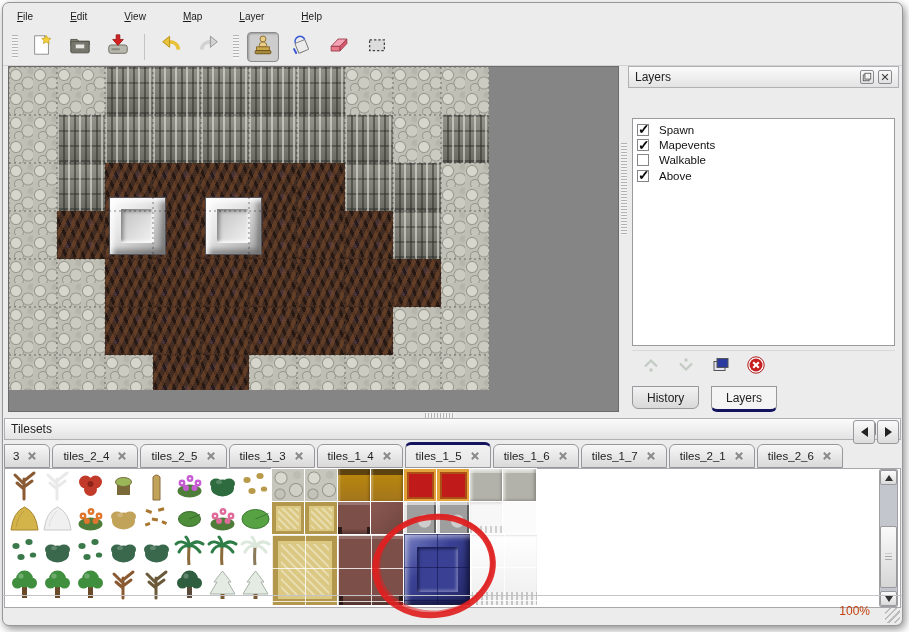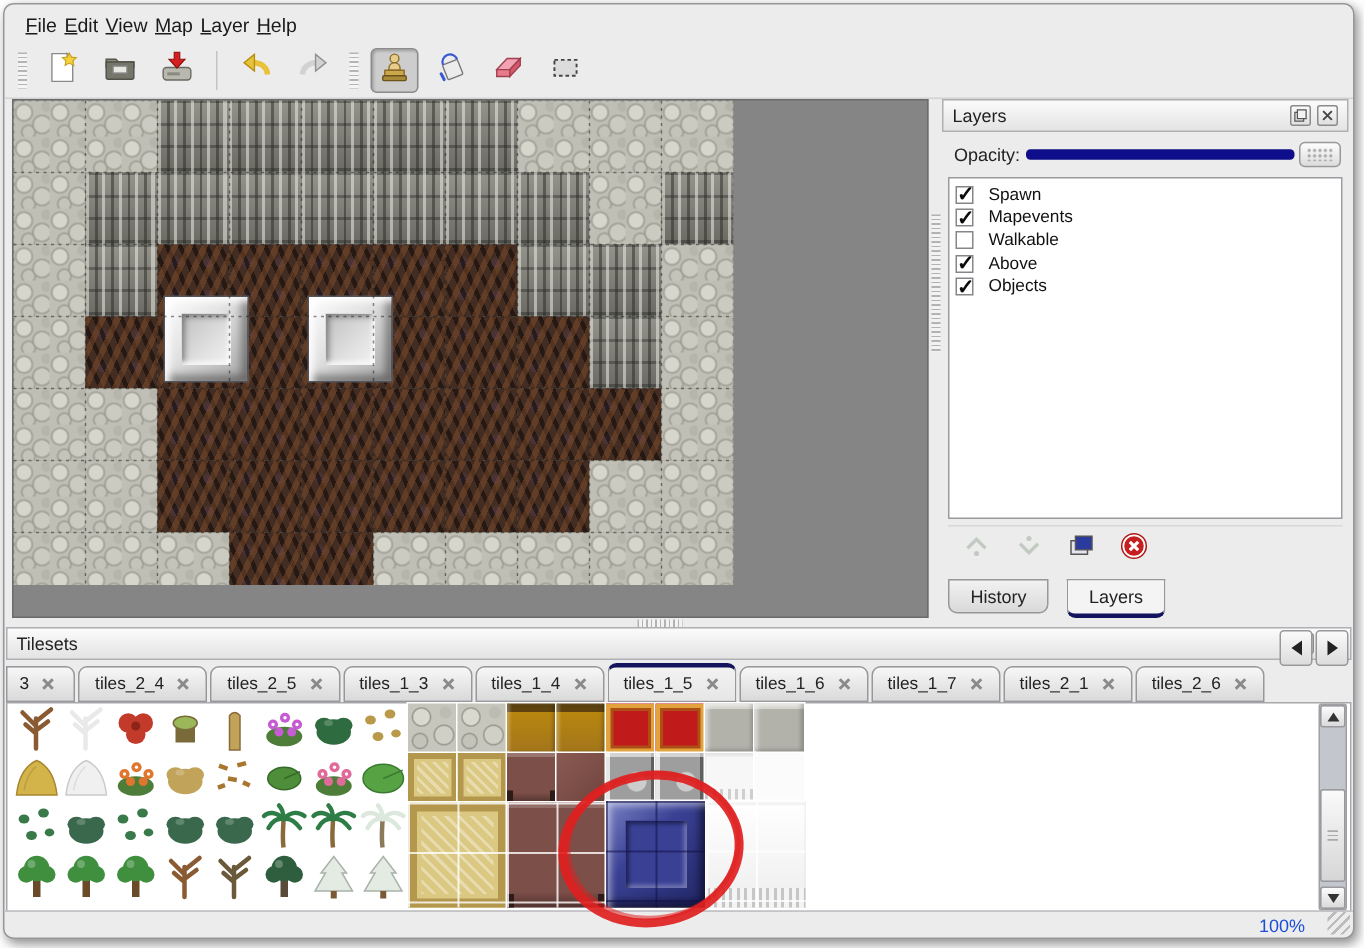--- a/index.html
+++ b/index.html
@@ -3,21 +3,21 @@
 <meta charset="utf-8">
 <style>
   html,body{margin:0;padding:0;background:#fff;width:909px;height:632px;position:relative;
     font-family:"Liberation Sans",sans-serif;-webkit-font-smoothing:antialiased;}
   *{box-sizing:border-box;}
   .win{position:absolute;left:2px;top:2px;width:901px;height:624px;background:#ececec;
     border:1px solid #97979b;border-radius:7px;box-shadow:2px 3px 8px rgba(0,0,0,.45);overflow:hidden;}
 
   
   .menubar{position:absolute;left:0;top:0;width:100%;height:26px;display:flex;align-items:center;
-    padding-left:14px;gap:5px;font-size:13px;color:#1a1a1a;text-align:right;}
+    padding-left:14px;gap:37px;font-size:10px;color:#1a1a1a;text-align:right;}
   .menu-item{cursor:default;}
   .menu-item u{text-decoration:underline;}
 
   
   .toolbar{position:absolute;left:0;top:26px;width:100%;height:37px;display:flex;align-items:center;
     padding-left:4px;border-bottom:1px solid #d2d2d2;}
   .ridge-v{width:6px;height:24px;margin:0 5px;background:repeating-linear-gradient(180deg,#b4b4b4 0 1px,#f4f4f4 1px 3px);}
   .sep-v{width:1px;height:26px;margin:0 7px;background:#c3c3c3;}
   .tbtn{width:32px;height:30px;display:flex;align-items:center;justify-content:center;margin:0 3px;border:1px solid transparent;border-radius:4px;}
   .tbtn svg{width:24px;height:24px;}
@@ -154,22 +154,22 @@
   
   .vscroll{position:absolute;right:3px;top:51px;width:19px;height:138px;border:1px solid #a0a0a4;background:#c3c7cd;border-radius:2px;}
   .vs-btn{position:absolute;left:0;width:17px;height:15px;background:linear-gradient(180deg,#fcfcfc,#dadada);
      border:1px solid #9a9a9e;display:flex;align-items:center;justify-content:center;border-radius:2px;}
   .vs-thumb{position:absolute;left:0;width:17px;background:linear-gradient(180deg,#fafafa,#d6d6d6);
      border:1px solid #9a9a9e;border-radius:2px;}
   .vs-thumb::after{content:"";position:absolute;left:4px;right:4px;top:50%;height:7px;transform:translateY(-50%);
      background:repeating-linear-gradient(180deg,#aaa 0 1px,rgba(0,0,0,0) 1px 3px);}
 
   
-  .statusbar{position:absolute;left:0;bottom:0;width:100%;height:18px;border-top:1px solid #c4c4c8;
-     display:flex;align-items:center;justify-content:flex-end;padding-right:32px;font-size:12px;color:#1d4ed8;}
+  .statusbar{position:absolute;left:0;bottom:0;width:100%;height:30px;border-top:1px solid #c4c4c8;
+     display:flex;align-items:center;justify-content:flex-end;padding-right:32px;font-size:12px;color:#c2410c;}
   .grip{position:absolute;right:2px;bottom:2px;width:15px;height:15px;
      background:repeating-linear-gradient(135deg,rgba(0,0,0,0) 0 3px,#bcbcbc 3px 4.5px);}
 </style>
 </head>
 <body>
 
 <div class="win">
   <div class="menubar" id="menubar">
       <div class="menu-item"><u>F</u>ile</div>
       <div class="menu-item"><u>E</u>dit</div>
@@ -357,45 +357,36 @@
             <rect x="1.5" y="3.5" width="7" height="7" fill="none" stroke="#555"></rect>
             <rect x="3.5" y="1.5" width="7" height="7" fill="#f2f2f2" stroke="#555"></rect>
           </svg>
         </span>
       <span class="pbtn">
           <svg viewBox="0 0 12 12">
             <path d="M2.5 2.5l7 7M9.5 2.5l-7 7" stroke="#444" stroke-width="1.5" fill="none"></path>
           </svg>
         </span>
     </div>
-    <div class="oprow">
-      <span class="lbl">Opacity:</span>
-      <div class="slider-track"></div>
-      <div class="slider-handle"></div>
-    </div>
     <div class="layer-list" id="layerList">
         <div class="lrow">
           <span class="lcheck on"></span>
           <span>Spawn</span>
         </div>
         <div class="lrow">
           <span class="lcheck on"></span>
           <span>Mapevents</span>
         </div>
         <div class="lrow">
           <span class="lcheck"></span>
           <span>Walkable</span>
         </div>
         <div class="lrow">
           <span class="lcheck on"></span>
           <span>Above</span>
-        </div>
-        <div class="lrow">
-          <span class="lcheck on"></span>
-          <span>Objects</span>
         </div>
       </div>
     <div class="lactions" id="layerActions">
         <div class="labtn">
           <span><svg viewBox="0 0 20 20">
               <path d="M4 11.5L10 5.5l6 6" fill="none" stroke="#c2cac2" stroke-width="2.2"></path>
               <circle cx="10" cy="15" r="1.7" fill="#c2cac2"></circle>
             </svg></span>
         </div>
         <div class="labtn">

